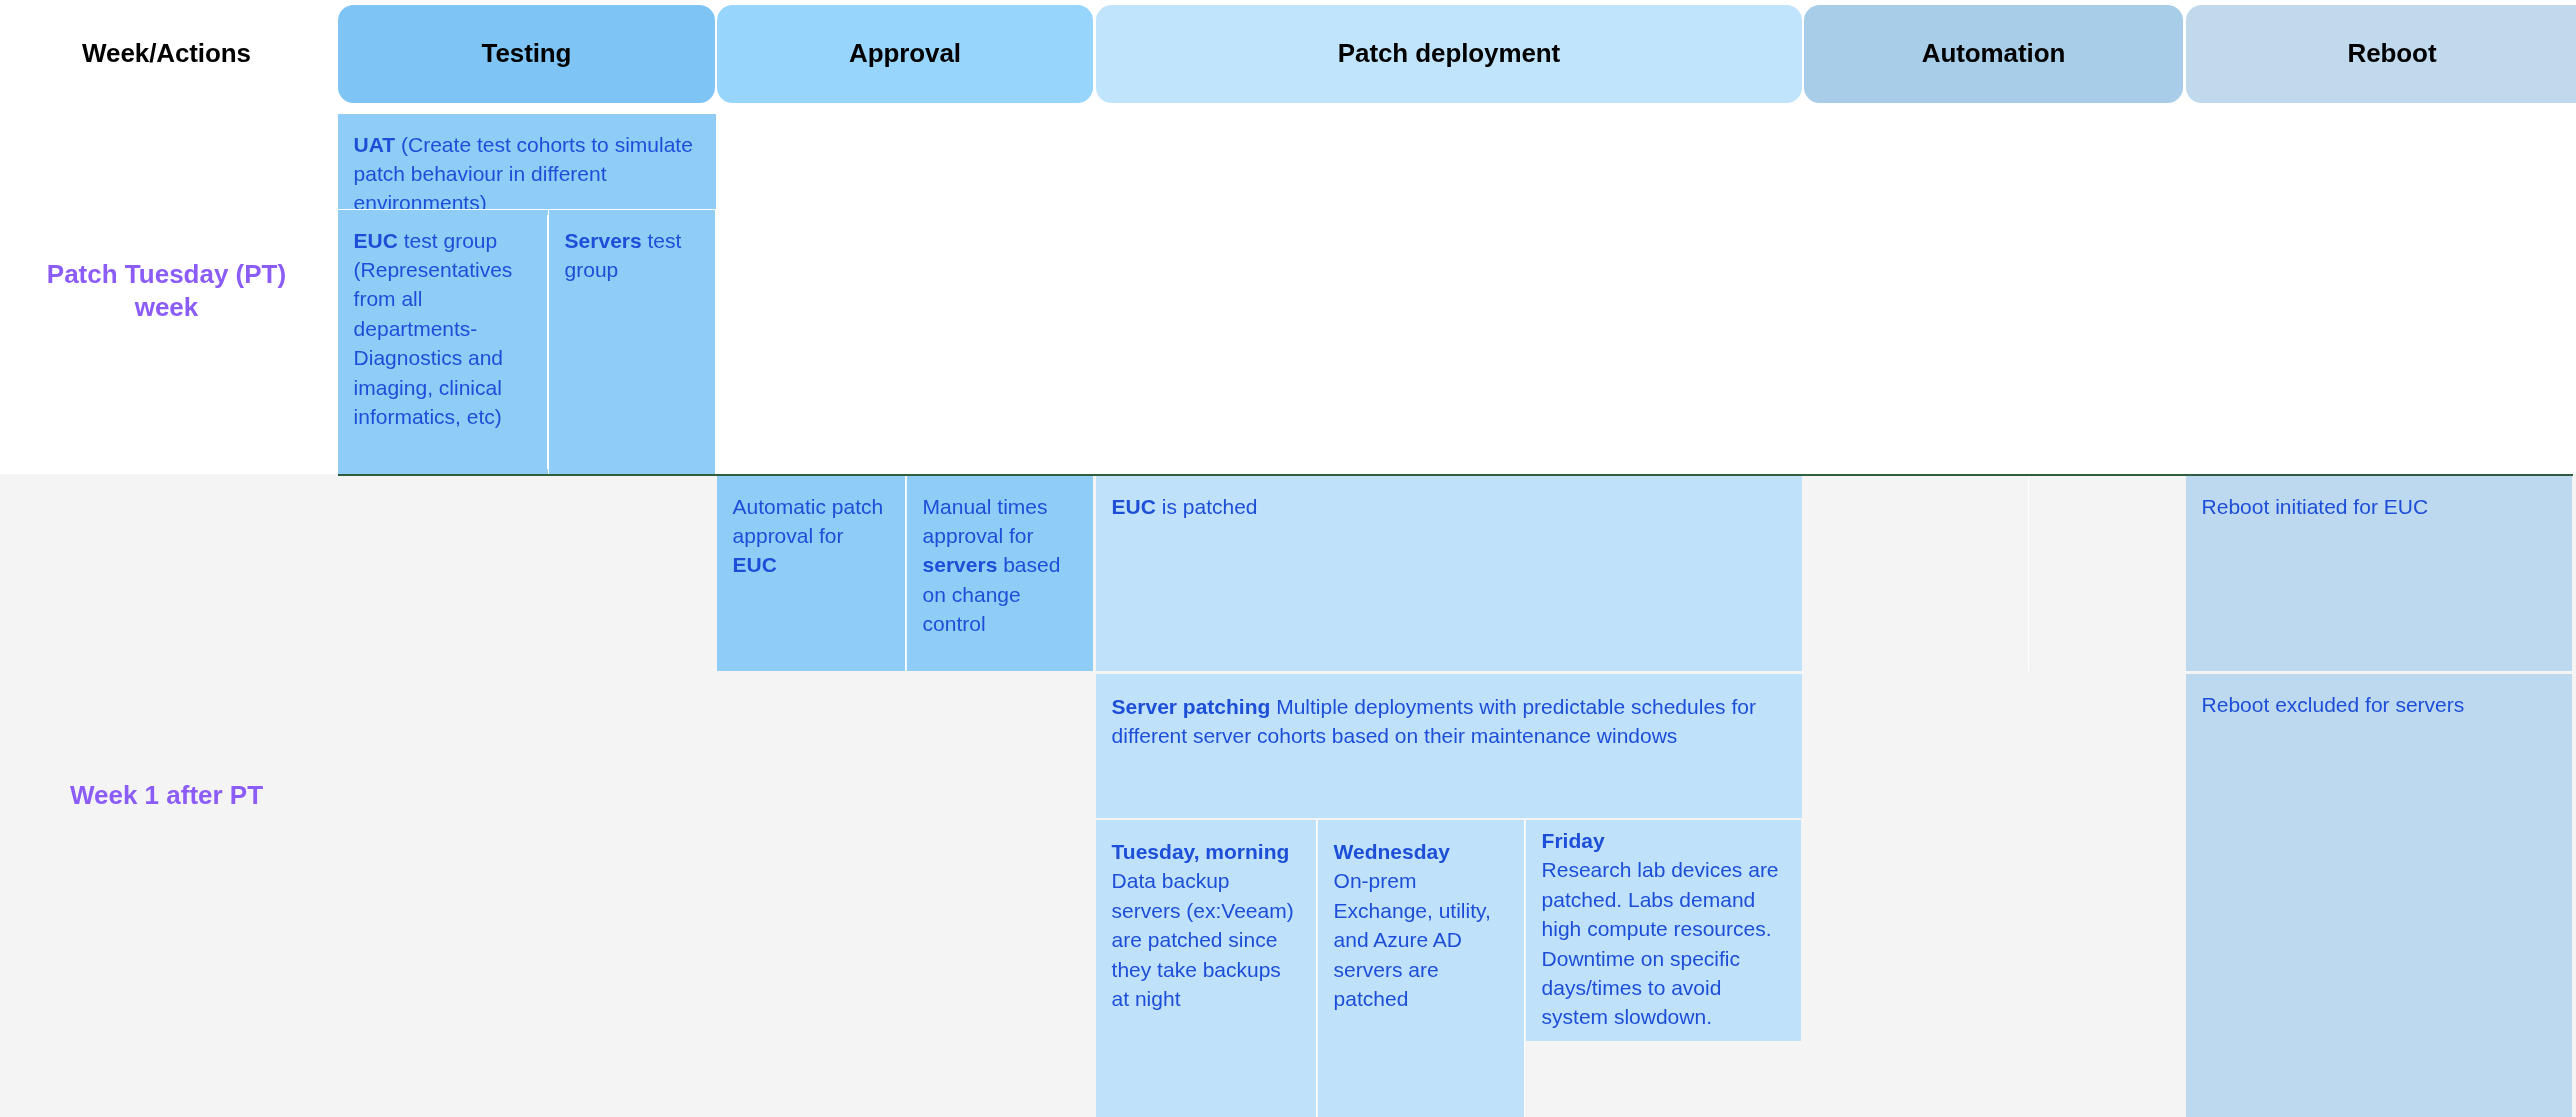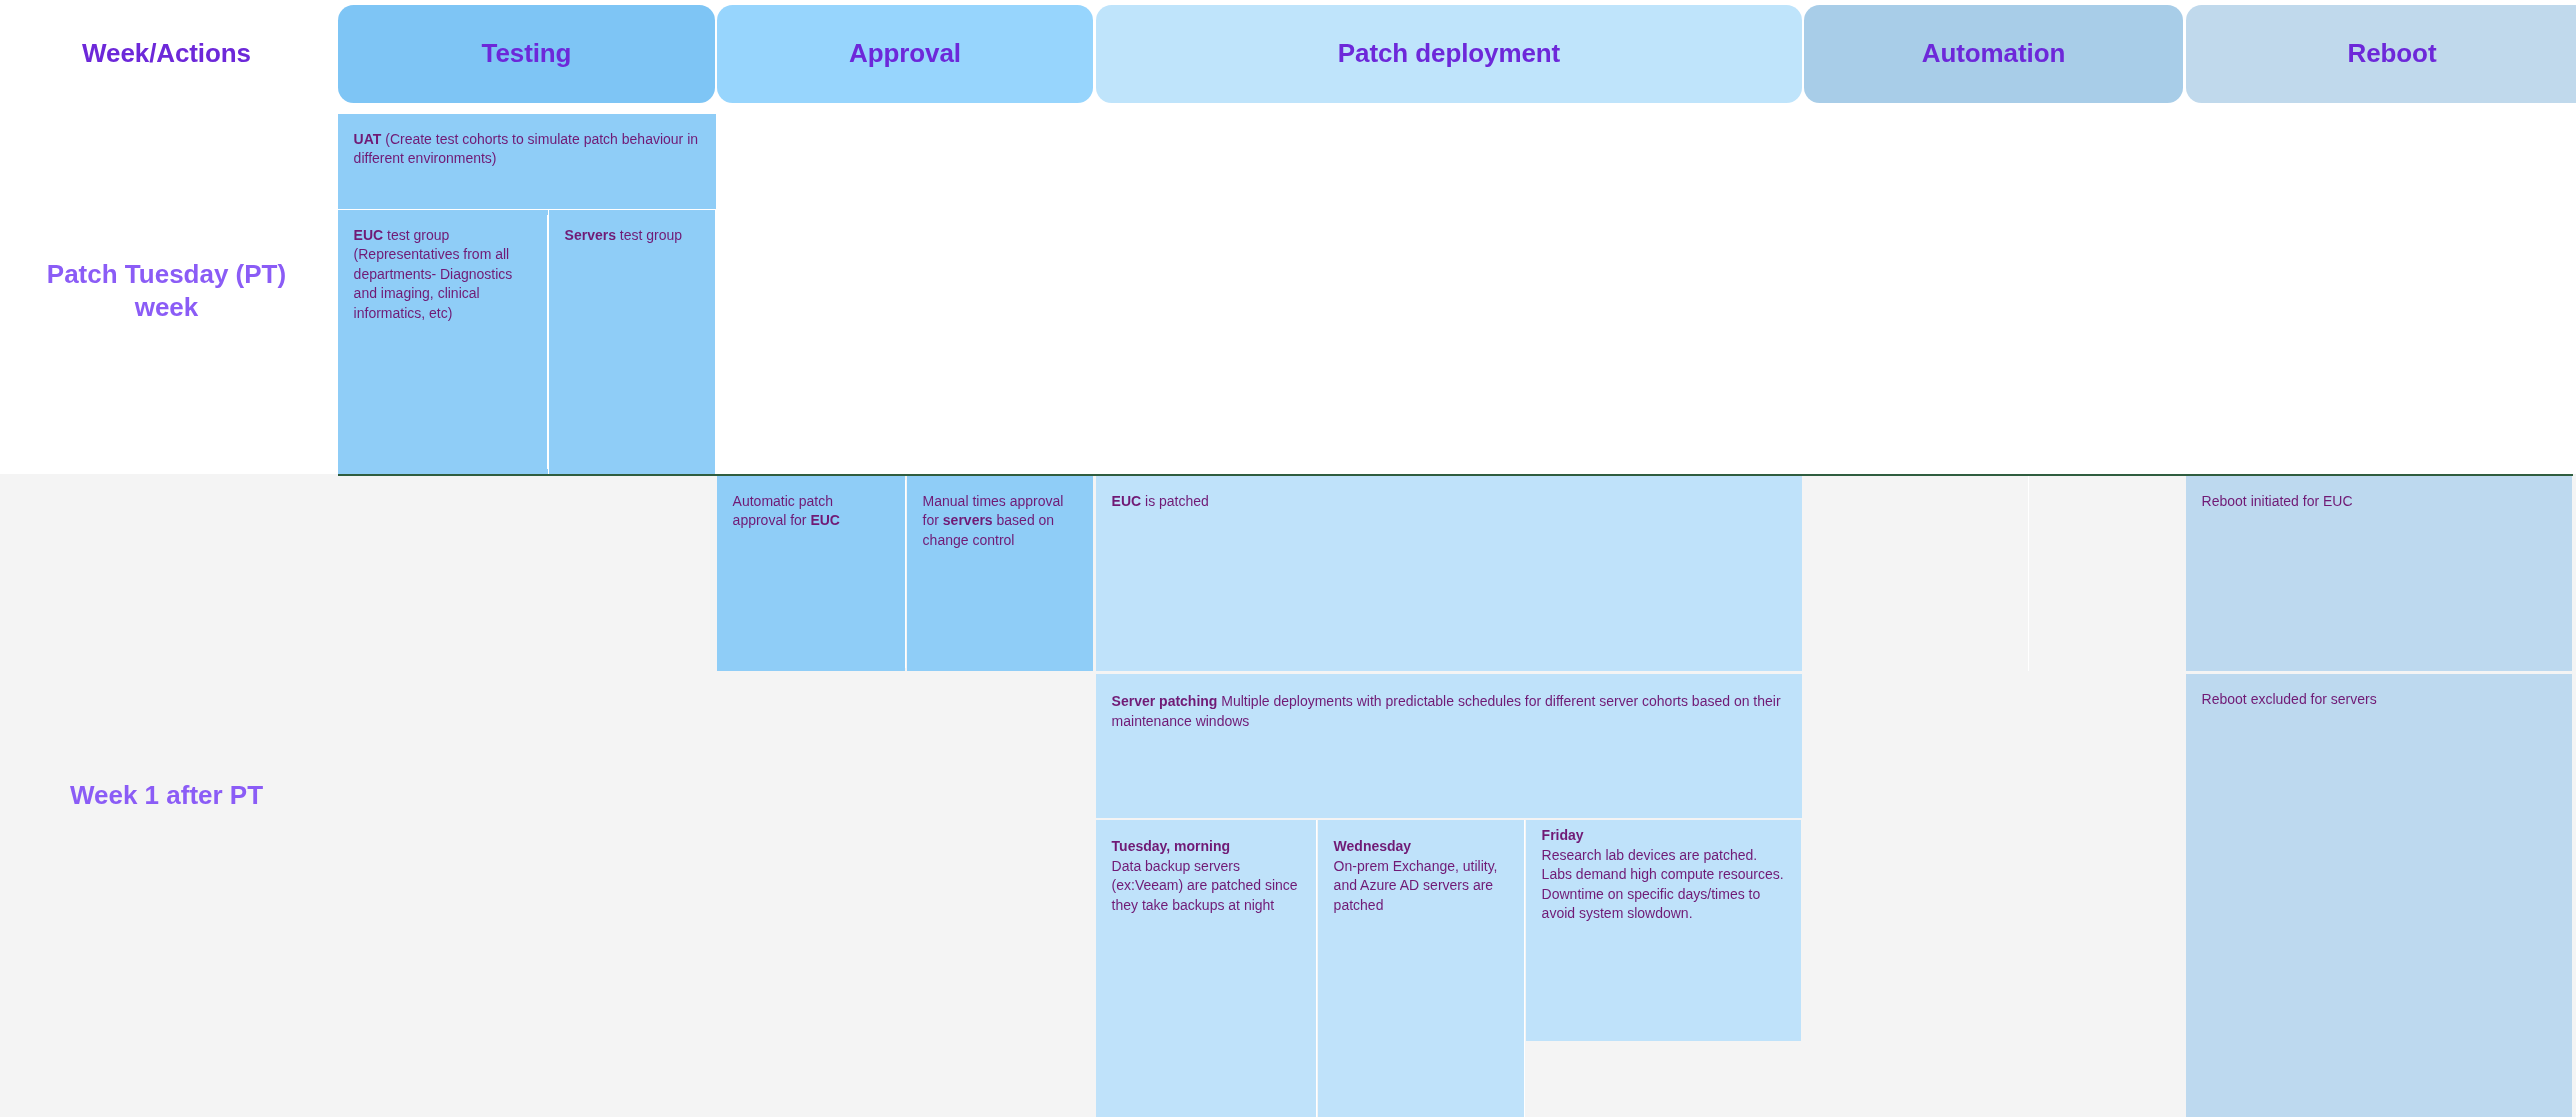--- a/index.html
+++ b/index.html
@@ -25,21 +25,21 @@
     height: 103px;
   }
   .hdr {
     position: absolute;
     top: 4.8px;
     height: 98px;
     border-radius: 15.6px;
     display: flex;
     align-items: center;
     justify-content: center;
-    color: #6d28d9;
+    color: #000000;
     font-weight: 700;
     font-size: 26px;
     letter-spacing: -0.1px;
   }
   .hdr.plain { background: transparent; border-radius: 0; }
 
   
   .rowlabel {
     position: absolute;
     display: flex;
@@ -50,23 +50,23 @@
     font-size: 26px;
     line-height: 1.27;
     color: #8b5cf6;
     padding: 0 37px;
   }
 
   
   .cell {
     position: absolute;
     padding: 15.6px 15.6px 0 15.6px;
-    font-size: 14px;
+    font-size: 21px;
     line-height: 1.40;
-    color: #701a75;
+    color: #1d4ed8;
     overflow: hidden;
   }
   .cell.blue-mid   { background: #8fcdf7; }
   .cell.blue-light { background: #bfe2fa; }
   .cell.blue-steel { background: #a8cde8; }
   .cell.blue-pale  { background: #bdd9ef; }
   .cell.empty-gray { background: #f4f4f4; }
 
   .cell b { font-weight: 700; }
 

